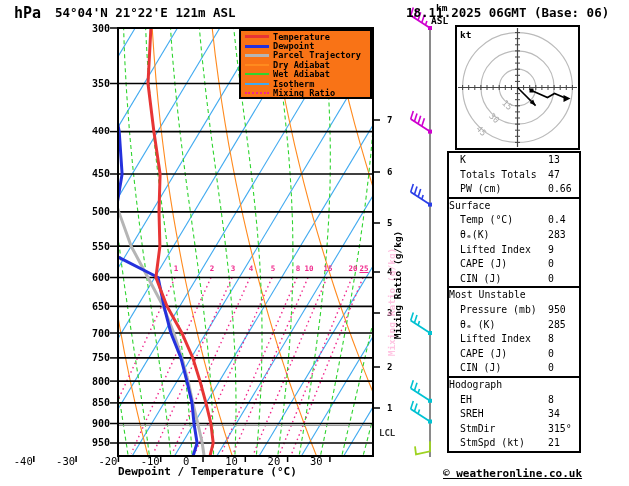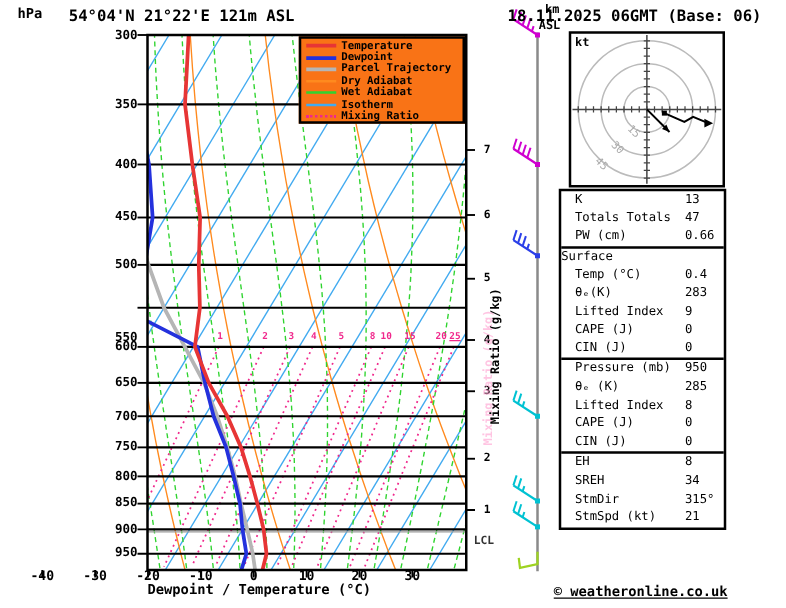--- a/index.html
+++ b/index.html
@@ -2,21 +2,21 @@
 <html><head>
 <meta charset="utf-8">
 <style>
   html,body{margin:0;padding:0;background:#fff;}
   #stage{position:relative;width:629px;height:486px;background:#fff;overflow:hidden;
          font-family:"DejaVu Sans Mono","Liberation Mono",monospace;color:#000;}
   .abs{position:absolute;}
   .b{font-weight:bold;}
   #plot-svg{position:absolute;left:0;top:0;}
   .plabel{position:absolute;width:34px;text-align:right;font-size:10px;font-weight:bold;}
-  .tlabel{position:absolute;width:40px;margin-left:-20px;text-align:center;font-size:10.5px;font-weight:bold;}
+  .tlabel{position:absolute;width:40px;margin-left:-20px;text-align:left;font-size:10.5px;font-weight:normal;}
   .klabel{position:absolute;font-size:9px;font-weight:bold;}
   .mlabel{position:absolute;font-size:7.5px;font-weight:bold;color:#f0288c;margin-left:-6px;width:14px;text-align:center;}
   #legend{position:absolute;left:239px;top:29px;width:133px;height:70px;background:#f97316;
           border:2px solid #000;box-sizing:border-box;padding:1px 0 0 4px;}
   .legrow{display:flex;align-items:center;height:9.4px;}
   .legswatch{width:24px;flex:0 0 24px;margin-right:4px;}
   .legtext{font-size:8.6px;font-weight:bold;white-space:nowrap;}
   #datatable{position:absolute;left:447px;top:151px;width:134px;background:#fff;
              border:2px solid #000;box-sizing:border-box;}
   .tsec{border-top:2px solid #000;}
@@ -234,21 +234,21 @@
           <text x="475.7" y="129.3" font-size="8.5" fill="#aaa" font-family="DejaVu Sans Mono, monospace" transform="rotate(45 475.7 129.3)">45</text>
           <line x1="517.5" y1="87.5" x2="535.6" y2="105.6" stroke="#000" stroke-width="1.6"></line>
           <polygon points="535.6,105.6 529.6,103.1 533.1,99.6" fill="#000"></polygon>
           <rect x="529.5" y="88.5" width="4" height="4" fill="#000"></rect>
           <polyline points="531.5,90.5 547.5,97.5 554.5,93.5 566.5,98.5" fill="none" stroke="#000" stroke-width="1.6"></polyline>
           <polygon points="570.5,98.5 563.5,95.0 563.5,102.0" fill="#000"></polygon>
         </g>
       </g>
     </svg>
 
-  <div class="abs" style="left:14px;top:4px;font-size:11px;font-weight:bold;">hPa</div>
+  <div class="abs" style="left:14px;top:4px;font-size:15px;font-weight:bold;">hPa</div>
   <div class="abs title" style="left:55px;top:5px;">54°04'N 21°22'E 121m ASL</div>
   <div class="abs title" style="left:406px;top:5px;">18.11.2025 06GMT (Base: 06)</div>
   <div class="abs b" style="left:436px;top:2px;font-size:9.5px;">km</div>
   <div class="abs b" style="left:431px;top:15px;font-size:9.5px;">ASL</div>
 
   <div id="legend">
       <div class="legrow">
         <div class="legswatch" style="border-top: 3px solid rgb(231, 53, 53);"></div>
         <div class="legtext">Temperature</div>
       </div>
@@ -274,24 +274,24 @@
       </div>
       <div class="legrow">
         <div class="legswatch" style="border-top: 2px dotted rgb(240, 40, 140);"></div>
         <div class="legtext">Mixing Ratio</div>
       </div>
     </div>
 
   <div id="pressure-labels">
       <div class="plabel" style="left: 76px; top: 22.5px;">300</div>
       <div class="plabel" style="left: 76px; top: 77.9942px;">350</div>
-      <div class="plabel" style="left: 76px; top: 126.066px;">400</div>
+      <div class="plabel" style="left: 76px; top: 126.066px; font-family: Liberation Mono, monospace;">400</div>
       <div class="plabel" style="left: 76px; top: 168.467px;">450</div>
       <div class="plabel" style="left: 76px; top: 206.397px;">500</div>
-      <div class="plabel" style="left: 76px; top: 240.709px; margin-top: 24px;">550</div>
+      <div class="plabel" style="left: 76px; top: 240.709px;">550</div>
       <div class="plabel" style="left: 76px; top: 272.033px;">600</div>
       <div class="plabel" style="left: 76px; top: 300.848px;">650</div>
       <div class="plabel" style="left: 76px; top: 327.527px;">700</div>
       <div class="plabel" style="left: 76px; top: 352.365px;">750</div>
       <div class="plabel" style="left: 76px; top: 375.599px;">800</div>
       <div class="plabel" style="left: 76px; top: 397.423px;">850</div>
       <div class="plabel" style="left: 76px; top: 418px;">900</div>
       <div class="plabel" style="left: 76px; top: 437.465px;">950</div>
     </div>
   <div id="temp-labels">
@@ -343,27 +343,29 @@
       </div>
       <div class="tsec">
         <div class="thead">Surface</div>
         <div class="trow"><span>Temp (°C)</span><span class="tval">0.4</span></div>
         <div class="trow"><span>θₑ(K)</span><span class="tval">283</span></div>
         <div class="trow"><span>Lifted Index</span><span class="tval">9</span></div>
         <div class="trow"><span>CAPE (J)</span><span class="tval">0</span></div>
         <div class="trow"><span>CIN (J)</span><span class="tval">0</span></div>
       </div>
       <div class="tsec">
+        <div class="thead">Most Unstable</div>
         <div class="trow"><span>Pressure (mb)</span><span class="tval">950</span></div>
         <div class="trow"><span>θₑ (K)</span><span class="tval">285</span></div>
         <div class="trow"><span>Lifted Index</span><span class="tval">8</span></div>
         <div class="trow"><span>CAPE (J)</span><span class="tval">0</span></div>
         <div class="trow"><span>CIN (J)</span><span class="tval">0</span></div>
       </div>
       <div class="tsec">
+        <div class="thead">Hodograph</div>
         <div class="trow"><span>EH</span><span class="tval">8</span></div>
         <div class="trow"><span>SREH</span><span class="tval">34</span></div>
         <div class="trow"><span>StmDir</span><span class="tval">315°</span></div>
         <div class="trow"><span>StmSpd (kt)</span><span class="tval">21</span></div>
       </div>
     </div>
 
   <div class="abs b" style="left:443px;top:467px;font-size:11px;text-decoration:underline;">© weatheronline.co.uk</div>
 </div>
 

